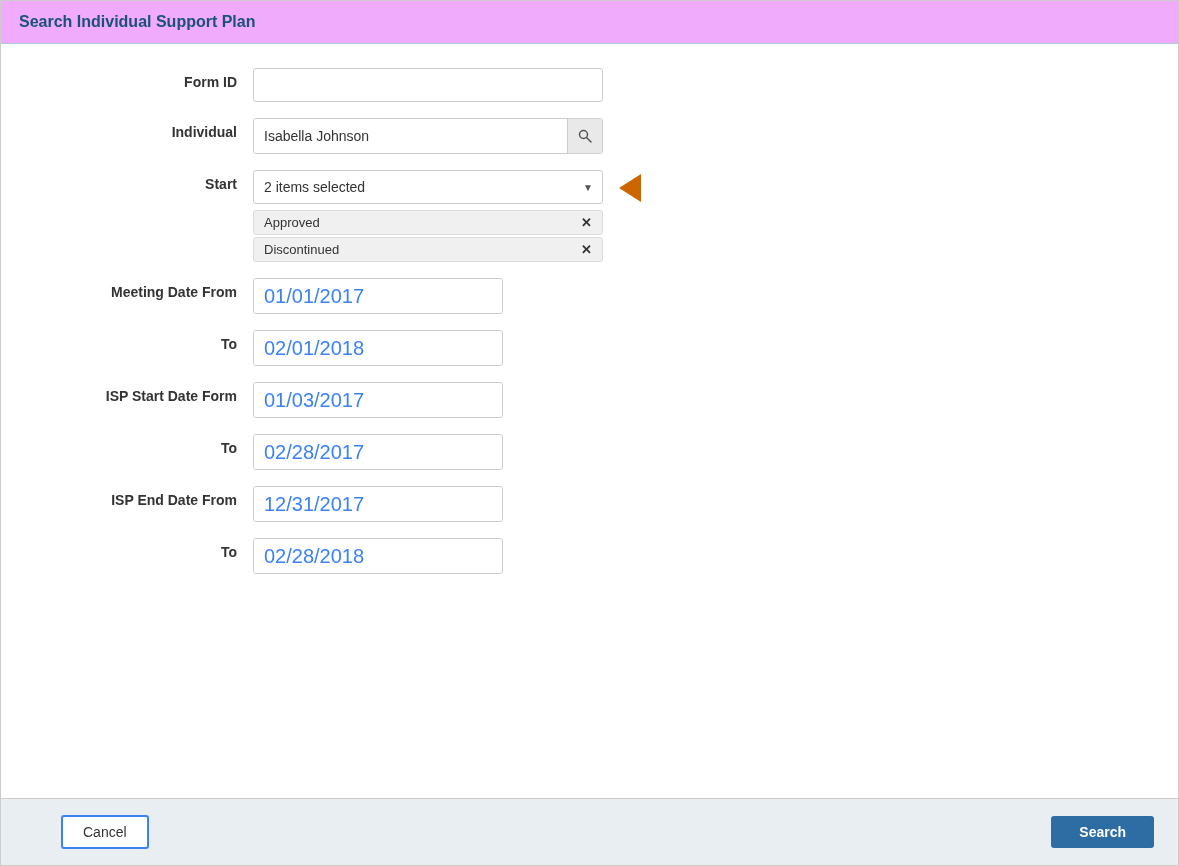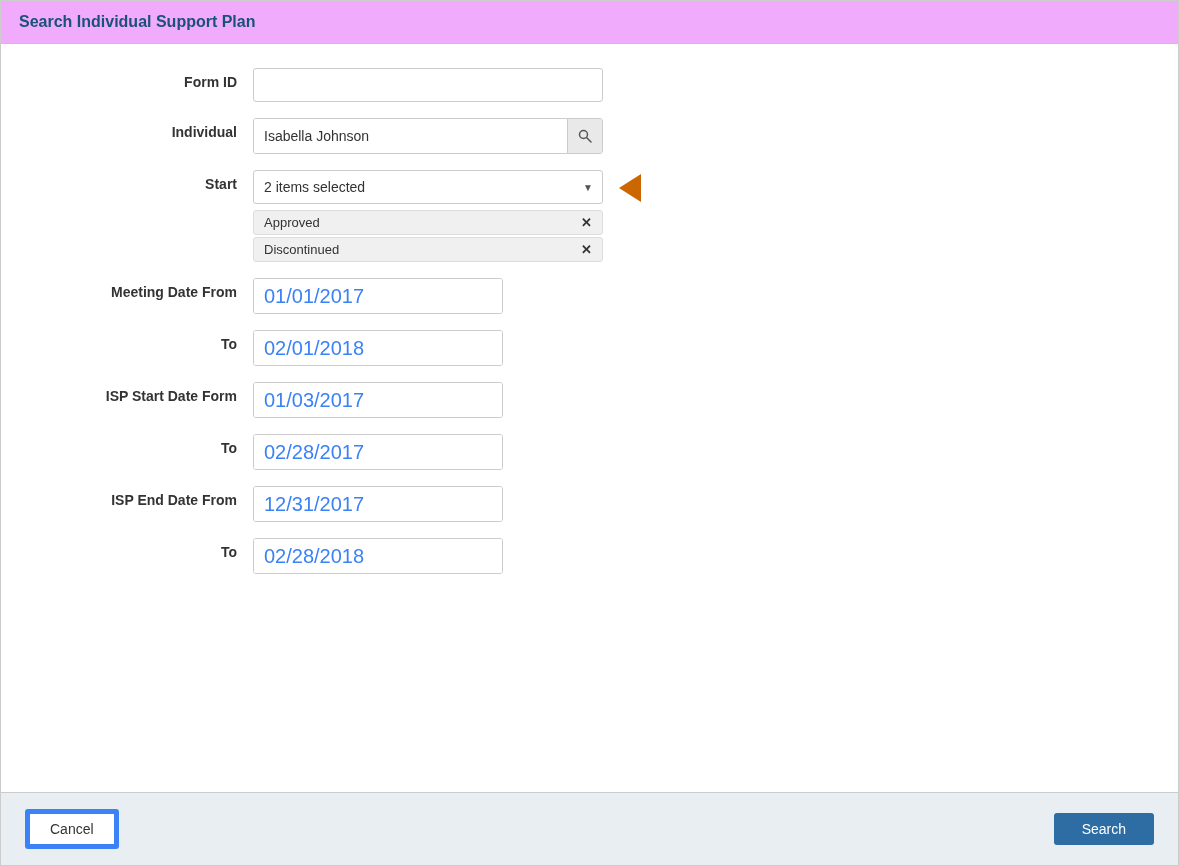--- a/index.html
+++ b/index.html
@@ -193,36 +193,37 @@
     .modal-footer {
       padding: 16px 24px;
       background: #e8eef2;
       border-top: 1px solid #ccc;
       display: flex;
       justify-content: space-between;
       align-items: center;
     }
     .btn-cancel {
       background: #fff;
-      border: 5px solid #3b82f6;
+      border: 2px solid #3b82f6;
       border-radius: 3px;
       padding: 7px 20px;
       font-size: 14px;
       cursor: pointer;
       color: #333;
+      margin-left: 36px;
     }
     .btn-search {
       background: #2d6da3;
       border: none;
       border-radius: 3px;
       padding: 8px 28px;
       font-size: 14px;
       cursor: pointer;
       color: #fff;
-      font-weight: normal;
+      font-weight: bold;
     }
     .status-row-extra {
       display: flex;
       align-items: flex-start;
     }
   </style>
 </head>
 <body>
 
 <div class="modal">

